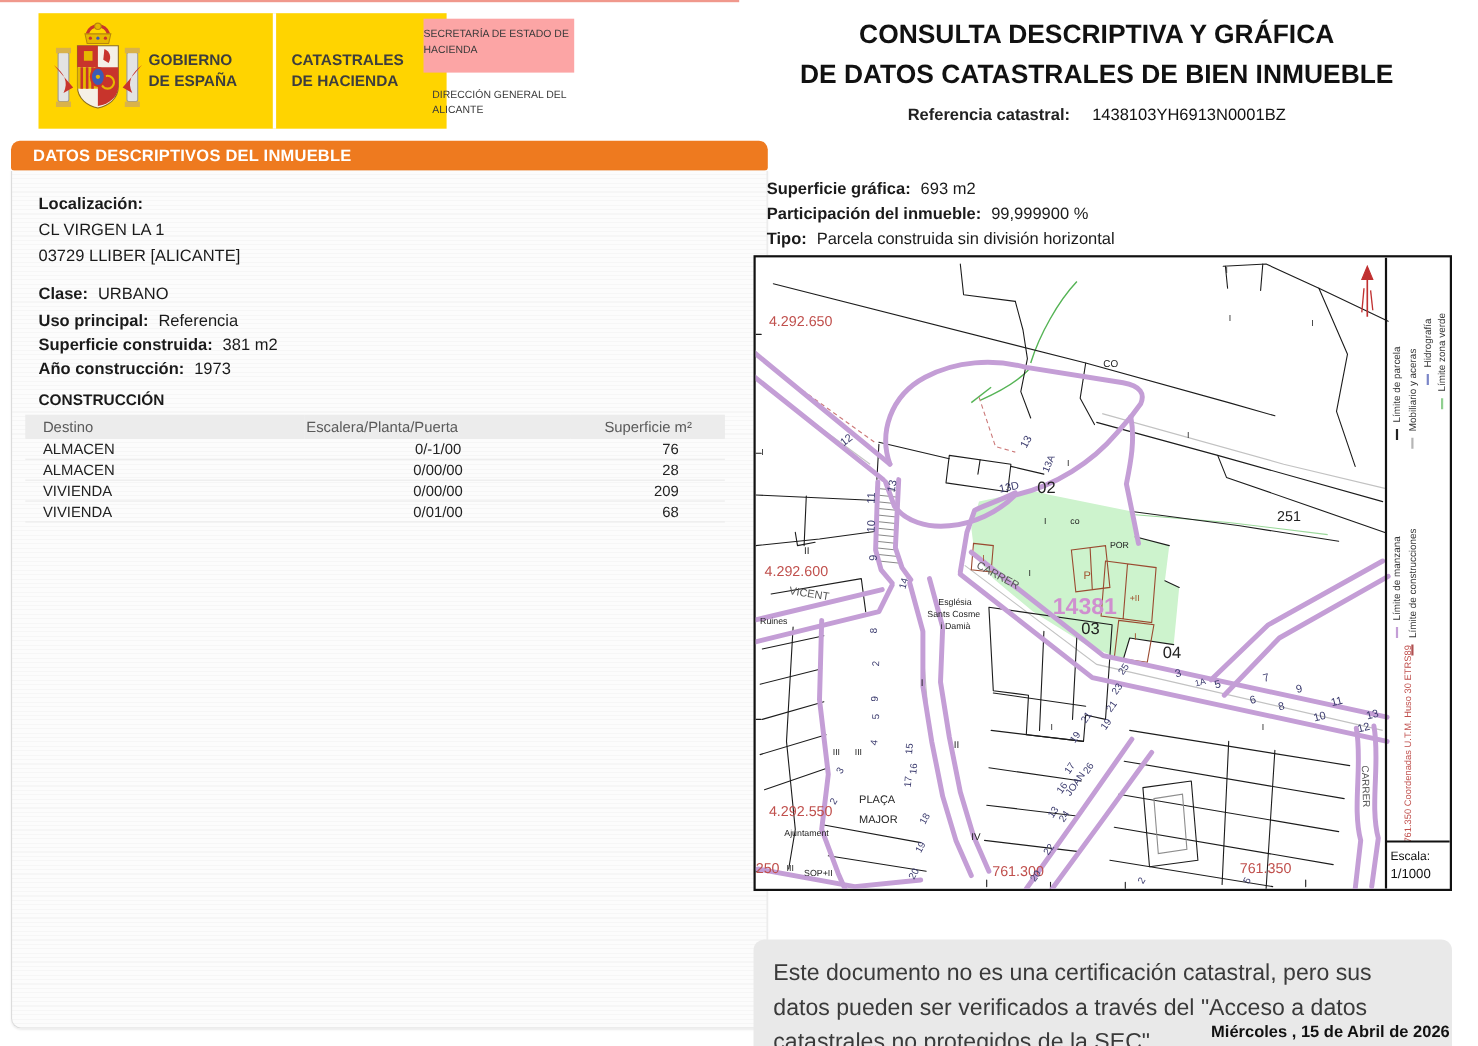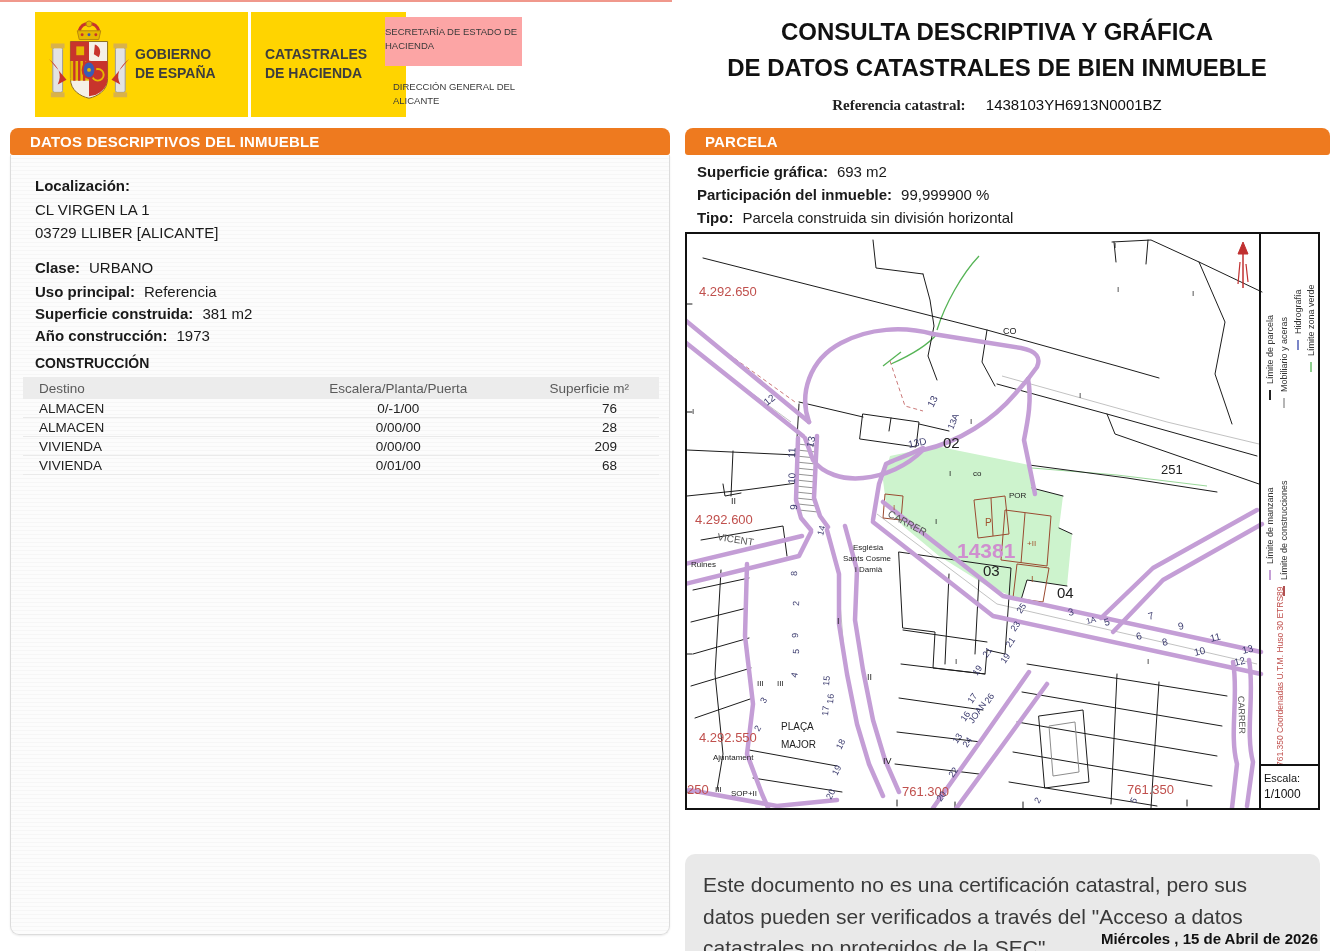--- a/index.html
+++ b/index.html
@@ -9,34 +9,34 @@
   .logo-yellow{position:absolute;left:35px;top:12px;width:371px;height:105px;background:#ffd400;}
   .arms{position:absolute;left:10px;top:6px;}
   .gob-text{position:absolute;left:100px;top:33px;width:112px;font-size:14px;font-weight:bold;color:#3d3d3d;line-height:1.35;}
   .logo-divider{position:absolute;left:213px;top:0;width:3px;height:105px;background:#fff;}
   .min-text{position:absolute;left:230px;top:33px;width:110px;font-size:14px;font-weight:bold;color:#3d3d3d;line-height:1.35;}
   .sec-box{position:absolute;left:385px;top:17px;width:137px;height:49px;background:#fca5a5;box-sizing:border-box;padding:8px 0;font-size:9.5px;color:#3a3a3a;line-height:1.45;}
   .dir-box{position:absolute;left:393px;top:80px;width:130px;font-size:9.5px;color:#3a3a3a;line-height:1.45;}
   .title-block{position:absolute;left:660px;top:14px;width:674px;text-align:center;}
   .title-line{font-size:24px;font-weight:bold;color:#111;line-height:1.5;}
   .ref-row{margin-top:10px;font-size:15px;}
-  .ref-label{font-weight:bold;color:#222;font-family:Liberation Serif, serif;}
+  .ref-label{font-weight:bold;color:#222;}
   .ref-value{margin-left:16px;color:#111;}
   
   .panel-header{position:absolute;left:0;top:0;right:0;height:27px;background:#ee7a1f;border-radius:8px 8px 3px 3px;color:#fff;font-weight:bold;font-size:15px;line-height:27px;padding-left:20px;box-sizing:border-box;letter-spacing:.2px;}
-  .left-panel{position:absolute;left:10px;top:128px;width:660px;height:807px;}
+  .left-panel{position:absolute;left:10px;top:128px;width:660px;height:807px;padding-left:28px;}
   .left-content{position:absolute;left:0;right:0;top:27px;bottom:0;border:1px solid #dcdcdc;border-top:none;border-radius:0 0 9px 9px;background:repeating-linear-gradient(180deg,#fcfcfc 0 3px,#f6f6f6 3px 4px);box-shadow:0 1px 2px rgba(0,0,0,.08);}
   .lbl{font-weight:bold;color:#1a1a1a;}
   .fld{position:absolute;left:24px;font-size:15px;white-space:nowrap;}
   .fld .val{margin-left:9px;font-weight:normal;}
   .constr-title{position:absolute;left:24px;top:200px;font-size:14px;font-weight:bold;}
   table.constr{position:absolute;left:12px;top:222px;width:636px;border-collapse:collapse;font-size:13.5px;}
   table.constr th{background:#ececec;color:#5a5a5a;font-weight:normal;height:20px;}
   table.constr th:nth-child(1){text-align:left;padding-left:16px;width:40%;}
-  table.constr th:nth-child(2){text-align:center;width:38%;}
+  table.constr th:nth-child(2){text-align:left;width:38%;}
   table.constr th:nth-child(3){text-align:right;padding-right:30px;width:22%;}
   table.constr td{height:16px;border-bottom:1px solid #eaeaea;color:#222;}
   table.constr td:nth-child(1){padding-left:16px;}
   table.constr td:nth-child(2){text-align:center;}
   table.constr td:nth-child(3){text-align:right;padding-right:42px;}
   .right-panel{position:absolute;left:685px;top:128px;width:645px;height:823px;}
   .rfld{position:absolute;left:12px;font-size:15px;white-space:nowrap;}
   .rfld .val{margin-left:9px;font-weight:normal;}
   .map-box{position:absolute;left:0px;top:104px;width:635px;height:578px;border:2px solid #111;box-sizing:border-box;background:#fff;}
   .map-box svg{display:block;}
@@ -158,21 +158,20 @@
           <td>VIVIENDA</td>
           <td>0/01/00</td>
           <td>68</td>
         </tr>
       </tbody>
     </table>
   </div>
 </div>
 
 <div class="right-panel">
-  <div class="panel-header">PARCELA</div>
 
   <div class="rfld" style="top:35px">
     <span class="lbl">Superficie gráfica:</span><span class="val">693 m2</span>
   </div>
   <div class="rfld" style="top:58px">
     <span class="lbl">Participación del inmueble:</span><span class="val">99,999900 %</span>
   </div>
   <div class="rfld" style="top:81px">
     <span class="lbl">Tipo:</span><span class="val">Parcela construida sin división horizontal</span>
   </div>

